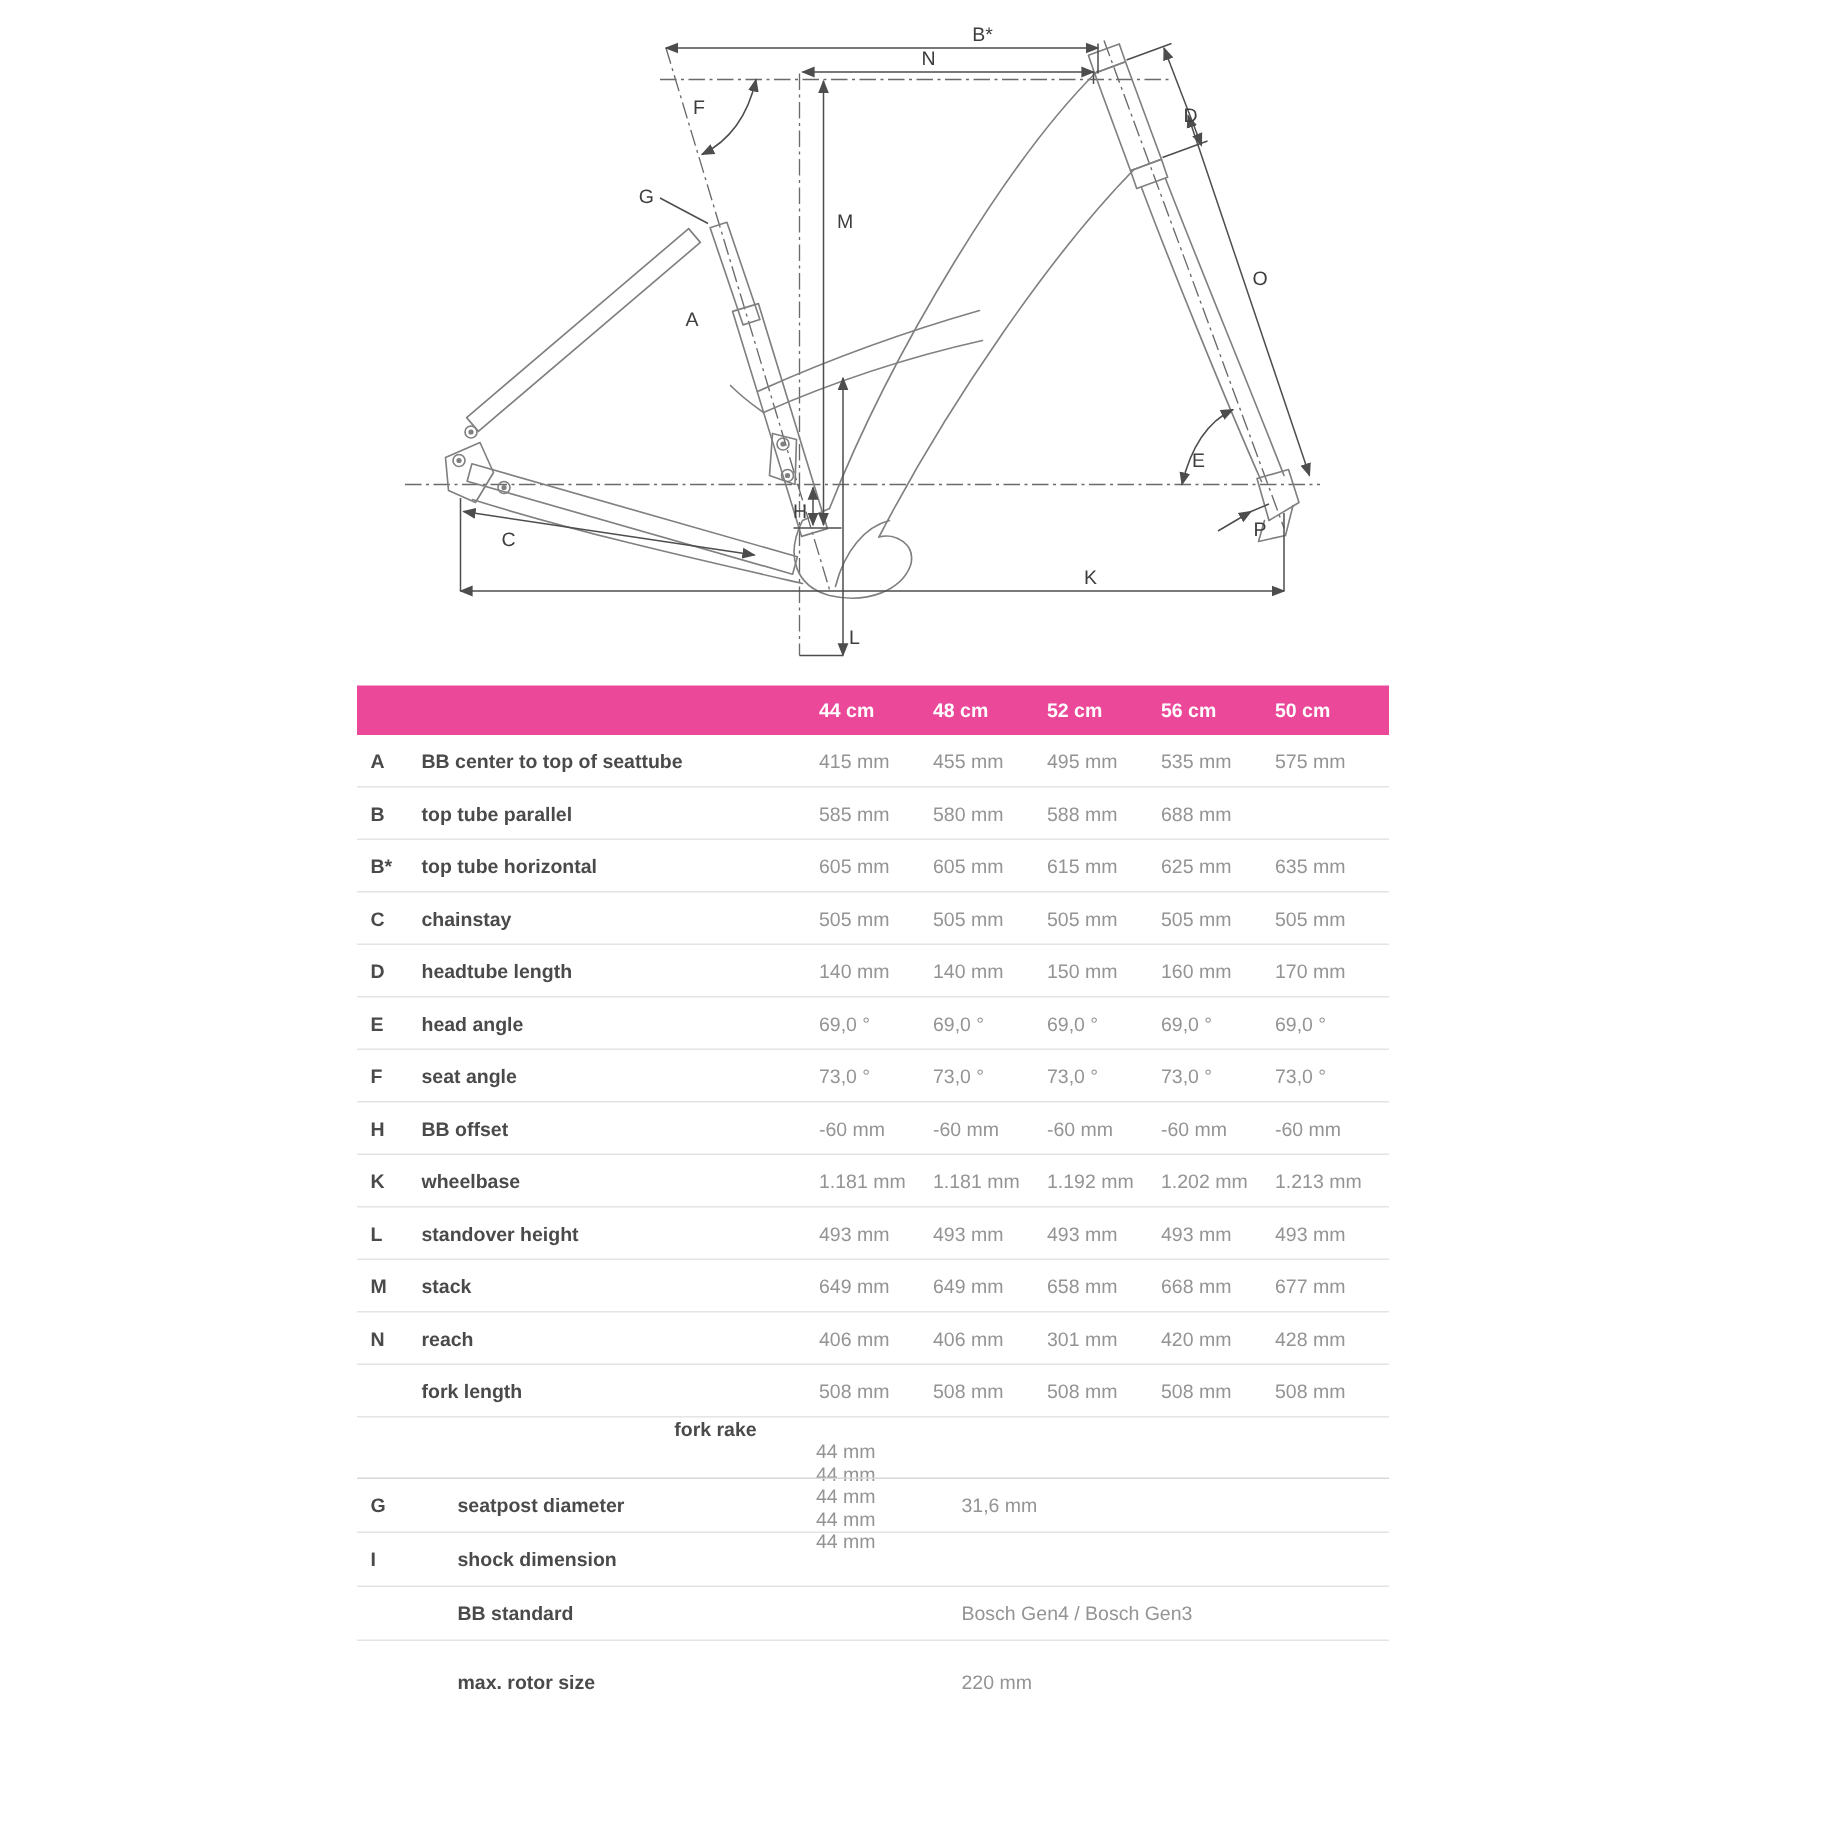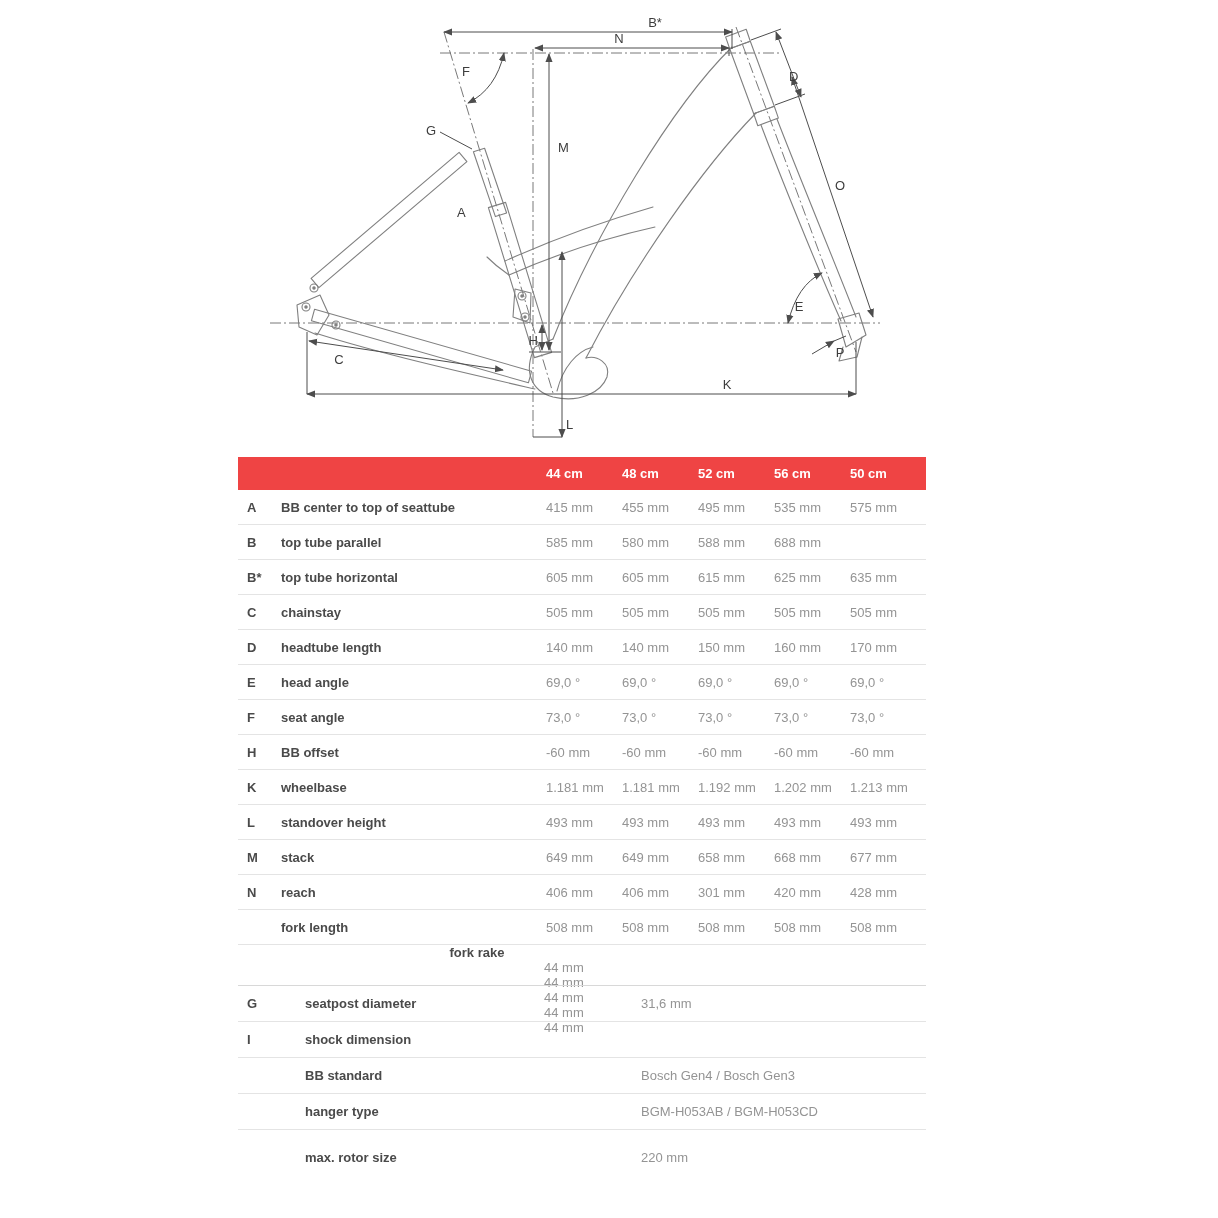--- a/index.html
+++ b/index.html
@@ -4,21 +4,21 @@
 <style>
   html,body{margin:0;padding:0;background:#ffffff;}
   body{width:1218px;height:1218px;position:relative;font-family:"Liberation Sans",sans-serif;overflow:hidden;}
 
   
   .diagram-wrap{position:absolute;left:235px;top:5px;width:650px;height:450px;}
   svg text{font-family:"Liberation Sans",sans-serif;font-size:13px;fill:#3d3d3d;}
 
   
   .geo-table{position:absolute;left:238px;top:457px;width:688px;font-size:13px;}
-  .thead{display:flex;align-items:center;height:33px;background:#ef4444;color:#ffffff;font-weight:bold;}
+  .thead{display:flex;align-items:center;height:33px;background:#ec4899;color:#ffffff;font-weight:bold;}
   .trow{display:flex;align-items:center;height:34px;border-bottom:1px solid #e4e4e4;}
   .trow.no-border{border-bottom:none;flex-direction:column;}
   .col-letter{width:43px;padding-left:9px;box-sizing:border-box;flex:none;}
   .col-label{width:265px;flex:none;}
   .col-val{width:76px;flex:none;}
   .letter,.label{font-weight:bold;color:#4a4a4a;}
   .val{color:#949494;}
 
   
   .specs{position:absolute;left:238px;top:985px;width:688px;font-size:13px;border-top:1px solid #d8d8d8;}
@@ -285,21 +285,16 @@
     <span class="s-label">shock dimension</span>
     <span class="s-val"></span>
   </div>
   <div class="srow">
     <span class="s-letter"></span>
     <span class="s-label">BB standard</span>
     <span class="s-val">Bosch Gen4 / Bosch Gen3</span>
   </div>
   <div class="srow">
     <span class="s-letter"></span>
-    <span class="s-label">hanger type</span>
-    <span class="s-val">BGM-H053AB / BGM-H053CD</span>
-  </div>
-  <div class="srow">
-    <span class="s-letter"></span>
     <span class="s-label">max. rotor size</span>
     <span class="s-val">220 mm</span>
   </div>
 </div>
 
 </body></html>

